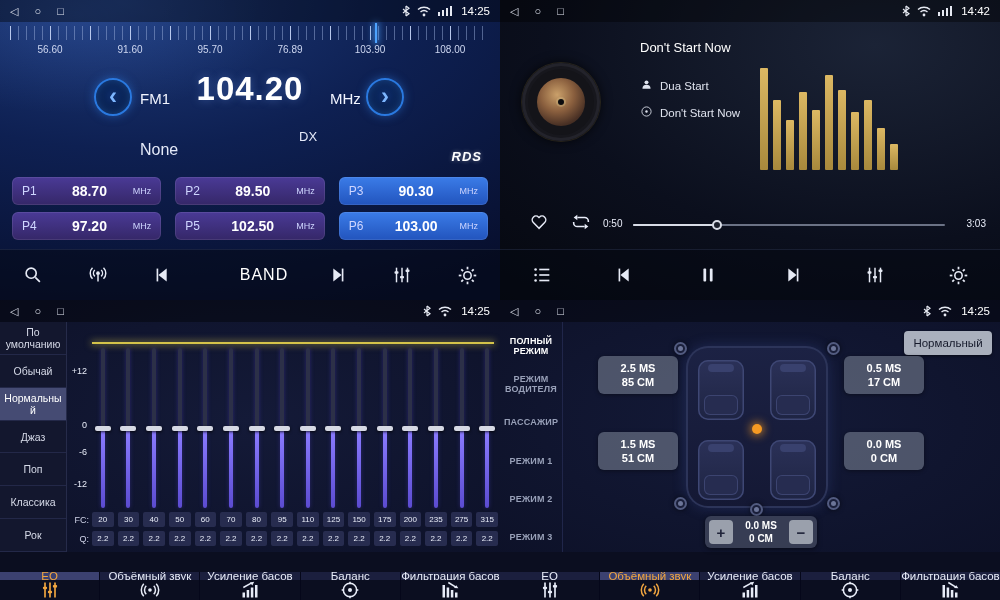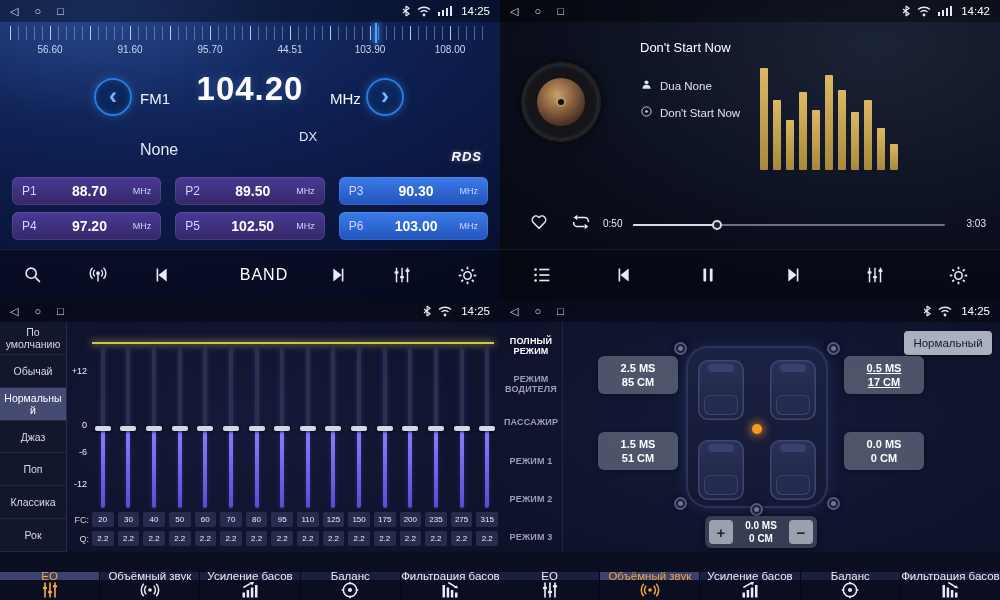--- a/index.html
+++ b/index.html
@@ -147,21 +147,21 @@
     background:#1a1f3a;box-sizing:border-box;box-shadow:0 0 5px rgba(0,0,0,.6);}
   .spk::after{content:"";position:absolute;inset:2px;border-radius:50%;background:#6c7598;}
   .spk-fl{left:2px;top:2px;} .spk-fr{right:2px;top:2px;}
   .spk-rl{left:2px;bottom:4px;} .spk-rr{right:2px;bottom:4px;}
   .spk-c{left:50%;margin-left:-7px;bottom:-2px;}
   .listener-dot{position:absolute;left:50%;top:84px;width:10px;height:10px;margin-left:-5px;border-radius:50%;
     background:#f59a23;box-shadow:0 0 9px 2px rgba(245,154,35,.65);cursor:pointer;}
   .delaybox{position:absolute;width:80px;height:38px;background:rgba(128,136,153,.55);border-radius:6px;
     display:flex;flex-direction:column;align-items:center;justify-content:center;color:#fff;
     font-size:11px;font-weight:bold;line-height:1.3;box-shadow:0 1px 4px rgba(0,0,0,.4);}
-  .d-fl{left:98px;top:56px;} .d-fr{left:344px;top:56px;text-decoration:underline;}
+  .d-fl{left:98px;top:56px;} .d-fr{left:344px;top:56px;}
   .d-rl{left:98px;top:132px;} .d-rr{left:344px;top:132px;}
   .stepper{position:absolute;left:205px;top:216px;width:112px;height:32px;background:rgba(62,68,90,.85);
     border-radius:6px;display:flex;align-items:center;z-index:7;box-shadow:0 1px 5px rgba(0,0,0,.5);}
   .step-btn{width:24px;height:24px;margin:0 4px;background:#9aa0ac;border-radius:4px;color:#20243a;
     font-size:15px;font-weight:bold;display:flex;align-items:center;justify-content:center;cursor:pointer;}
   .step-val{flex:1;text-align:center;font-size:10px;font-weight:bold;color:#fff;line-height:1.3;}
 </style>
 </head>
 <body>
 
@@ -203,21 +203,21 @@
       </div>
     </div>
 
     <div class="ruler">
       <div class="ruler-ticks"></div>
       <div class="ruler-pointer"></div>
       <div class="ruler-labels">
         <span>56.60</span>
         <span>91.60</span>
         <span>95.70</span>
-        <span>44.51</span>
+        <span>76.89</span>
         <span>103.90</span>
         <span>108.00</span>
       </div>
     </div>
 
     <div class="arrow-btn arrow-left">‹</div>
     <div class="band-label">FM1</div>
     <div class="freq-value">104.20</div>
     <div class="freq-unit">MHz</div>
     <div class="arrow-btn arrow-right">›</div>
@@ -362,21 +362,21 @@
       <div class="album-inner"></div>
       <div class="album-hole"></div>
     </div>
 
     <div class="track-title">Don't Start Now</div>
     <div class="meta-row row-artist">
       <span><svg viewBox="0 0 24 24" width="13" height="13">
             <circle cx="12" cy="8" r="3.6" fill="#dfe3ee"></circle>
             <path d="M4.5 20a7.5 7.5 0 0 1 15 0z" fill="#dfe3ee"></path>
           </svg></span>
-      <span>Dua None</span>
+      <span>Dua Start</span>
     </div>
     <div class="meta-row row-album">
       <span><svg viewBox="0 0 24 24" width="13" height="13">
             <circle cx="12" cy="12" r="8.5" fill="none" stroke="#dfe3ee" stroke-width="1.6"></circle>
             <circle cx="12" cy="12" r="2.2" fill="#dfe3ee"></circle>
           </svg></span>
       <span>Don't Start Now</span>
     </div>
 
     <div class="spectrum">

